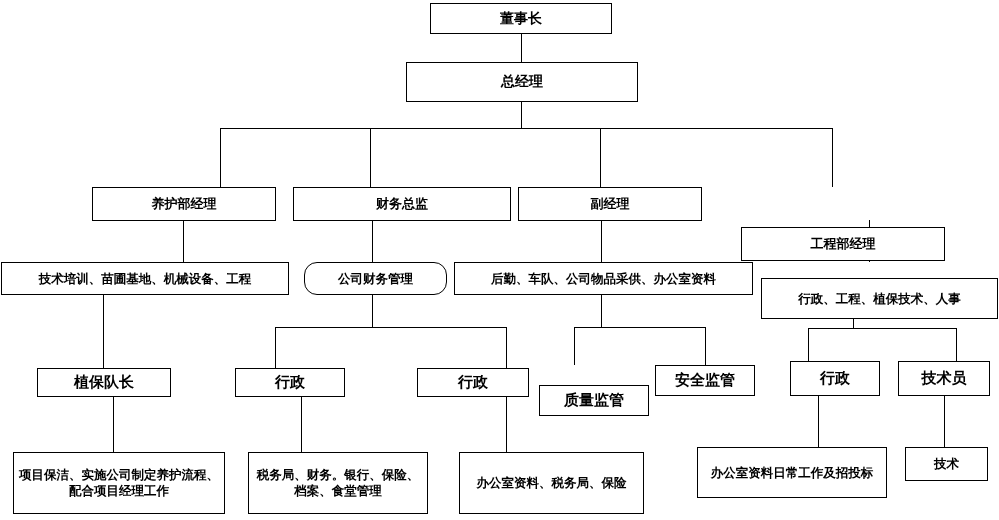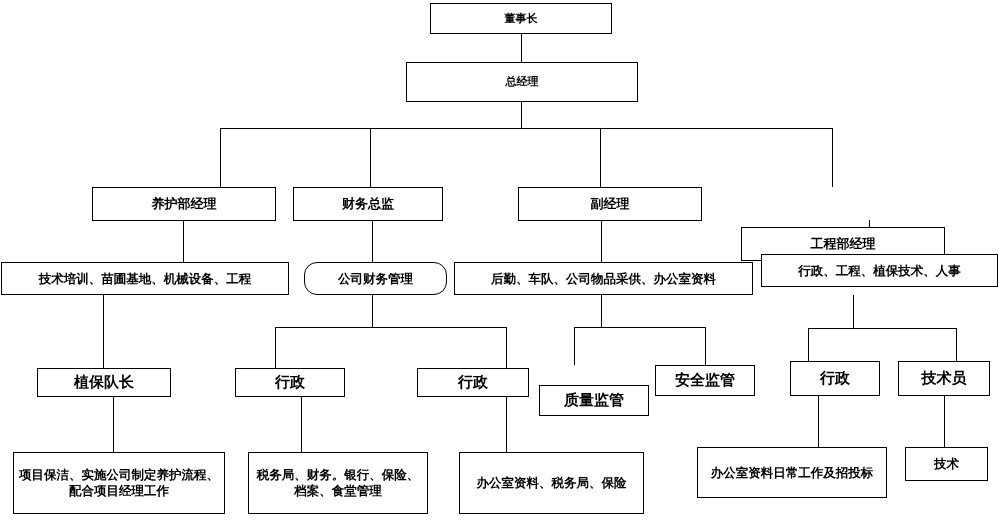--- a/index.html
+++ b/index.html
@@ -28,21 +28,21 @@
     color: #000000;
     font-weight: bold;
     line-height: 1.25;
     z-index: 2;
     padding: 1px 3px;
   }
   .node span {
     display: block;
     width: 100%;
   }
-  .lvl-1 { font-size: 11px; }
+  .lvl-1 { font-size: 14px; }
   .lvl-2 { font-size: 13px; }
   .lvl-3 { font-size: 12.5px; }
   .lvl-4 { font-size: 15px; }
   .lvl-5 { font-size: 12.5px; }
 
   .conn {
     position: absolute;
     background: #000000;
     z-index: 1;
   }
@@ -96,21 +96,21 @@
   </div>
 
   <div class="node lvl-1" style="left:406px; top:62px; width:232px; height:40px;">
     <span>总经理</span>
   </div>
 
   <div class="node lvl-2" style="left:92px; top:187px; width:184px; height:34px;">
     <span>养护部经理</span>
   </div>
 
-  <div class="node lvl-2" style="left:293px; top:187px; width:150px; height:34px;">
+  <div class="node lvl-2" style="left:293px; top:187px; width:218px; height:34px;">
     <span>财务总监</span>
   </div>
 
   <div class="node lvl-2" style="left:518px; top:187px; width:184px; height:34px;">
     <span>副经理</span>
   </div>
 
   <div class="node lvl-2" style="left:741px; top:187px; width:204px; height:34px;margin-top:40px;">
     <span>工程部经理</span>
   </div>
@@ -120,21 +120,21 @@
   </div>
 
   <div class="node lvl-3" style="left:304px; top:262px; width:143px; height:33px;border-radius:13px;">
     <span>公司财务管理</span>
   </div>
 
   <div class="node lvl-3" style="left:454px; top:262px; width:299px; height:33px;">
     <span>后勤、车队、公司物品采供、办公室资料</span>
   </div>
 
-  <div class="node lvl-3" style="left:761px; top:254px; width:237px; height:33px;">
+  <div class="node lvl-3" style="left:761px; top:278px; width:237px; height:41px;">
     <span>行政、工程、植保技术、人事</span>
   </div>
 
   <div class="node lvl-4" style="left:37px; top:368px; width:134px; height:29px;">
     <span>植保队长</span>
   </div>
 
   <div class="node lvl-4" style="left:235px; top:368px; width:110px; height:29px;">
     <span>行政</span>
   </div>

